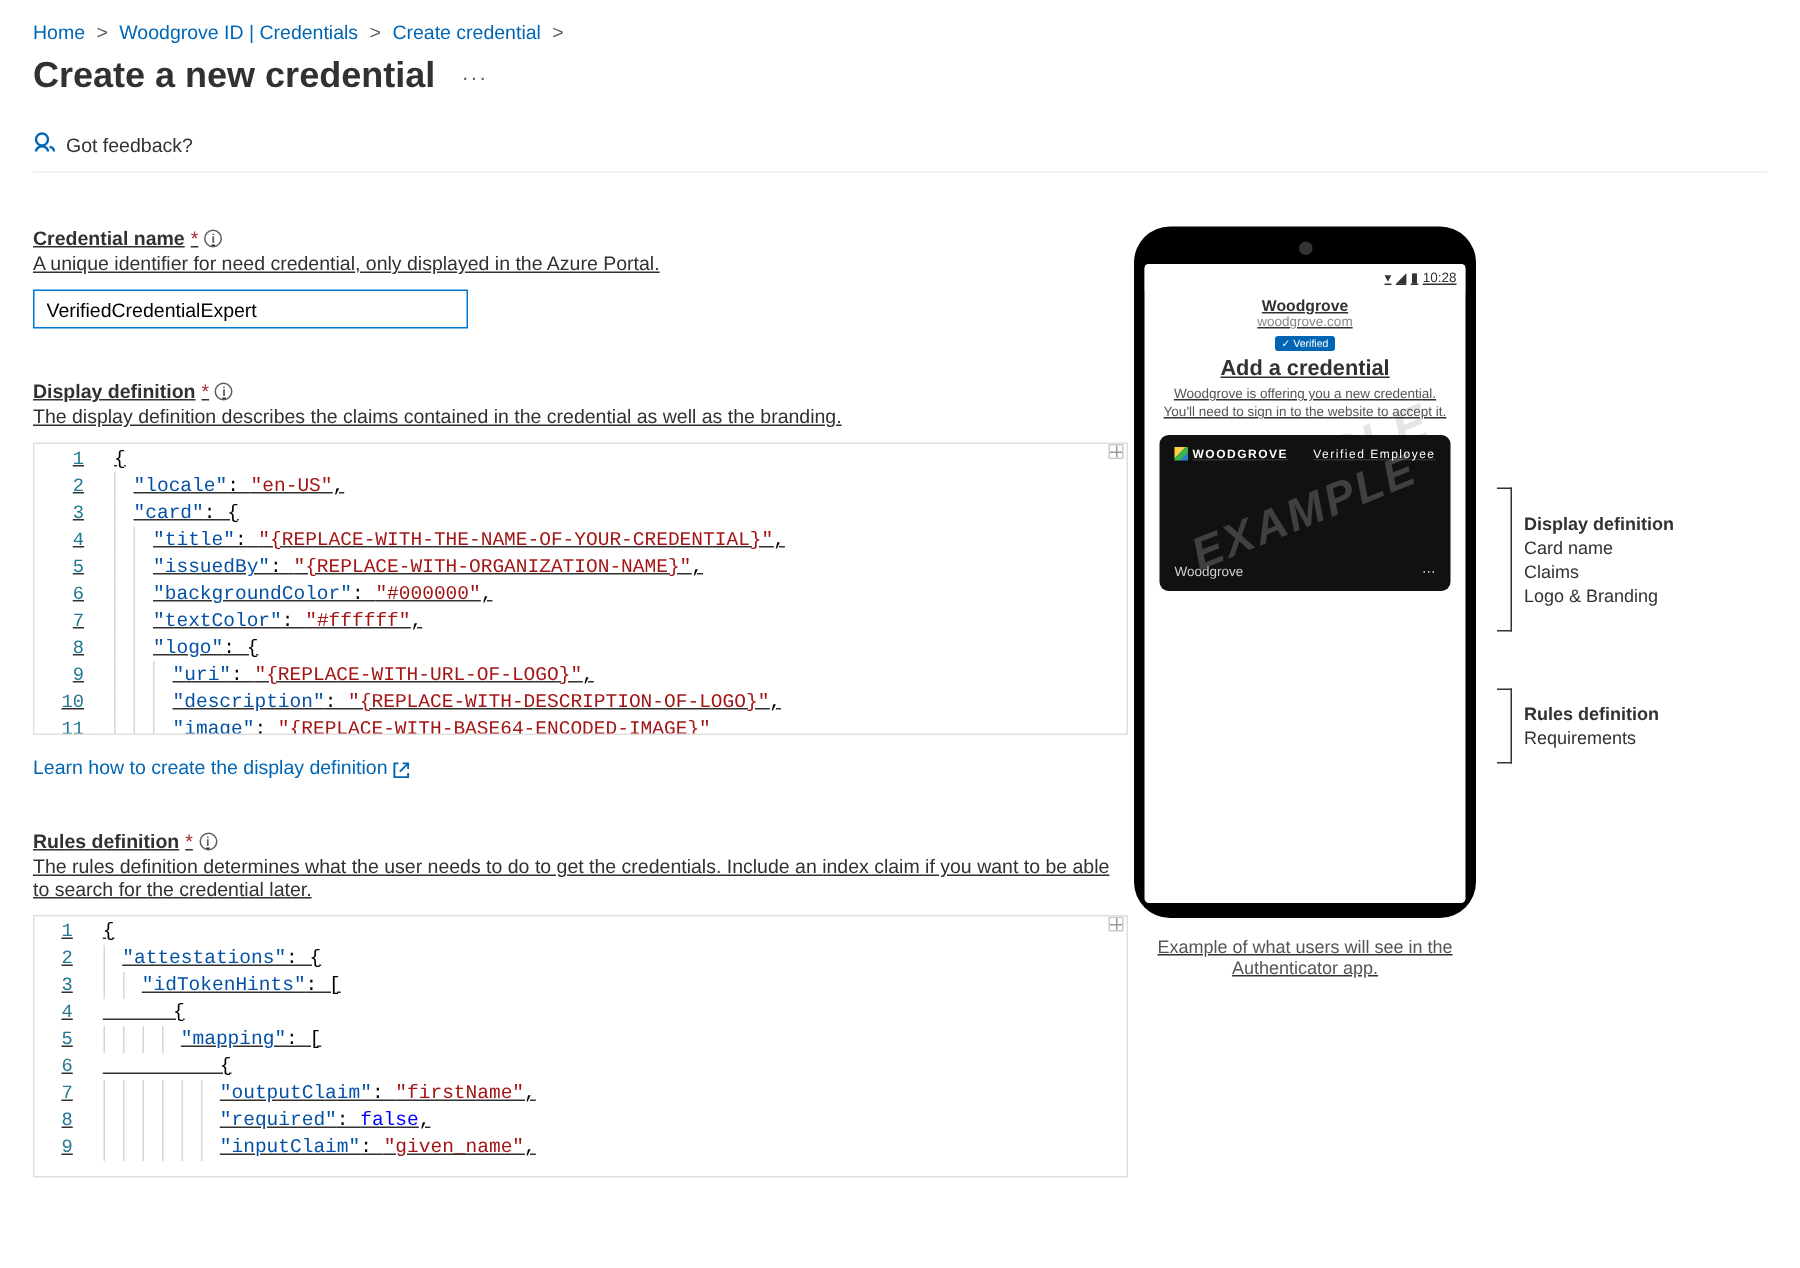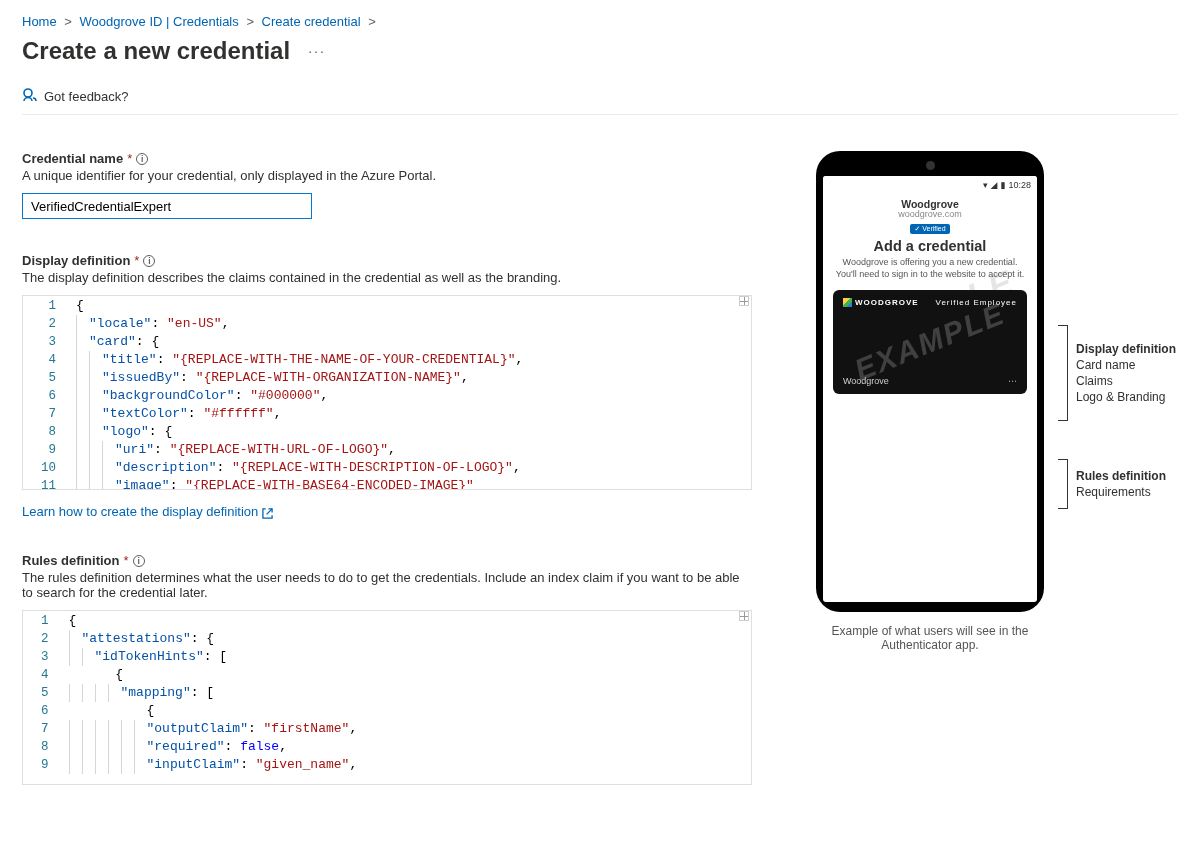--- a/index.html
+++ b/index.html
@@ -26,21 +26,21 @@
   
   .cmd-bar {
     display: flex; align-items: center; gap: 8px;
     margin-top: 22px; padding-bottom: 8px;
     border-bottom: 1px solid #edebe9;
   }
   .cmd-item { display: flex; align-items: center; gap: 6px; color: #323130; cursor: pointer; }
   .cmd-item svg { width: 16px; height: 16px; stroke: #0065b3; fill: none; stroke-width: 1.6; }
 
   
-  .page-body { display: flex; gap: 60px; margin-top: 36px; }
+  .page-body { display: flex; margin-top: 36px; text-decoration: underline; }
   .form-col { width: 730px; flex: 0 0 730px; }
   .preview-col { flex: 1; position: relative; }
 
   
   .field { margin-bottom: 34px; }
   .field-label { font-size: 13px; font-weight: 600; margin-bottom: 2px; display: flex; align-items: center; gap: 4px; }
   .req { color: #a4262c; font-weight: 400; }
   .info-icon {
     width: 12px; height: 12px; border: 1px solid #605e5c; border-radius: 50%;
     display: inline-flex; align-items: center; justify-content: center;
@@ -244,21 +244,21 @@
 <div class="page-body">
 
   <div class="form-col">
 
     <div class="field">
       <div class="field-label">
         <span>Credential name</span>
         <span class="req">*</span>
         <span class="info-icon">i</span>
       </div>
-      <div class="field-desc">A unique identifier for your credential, only displayed in the Azure Portal.</div>
+      <div class="field-desc">A unique identifier for need credential, only displayed in the Azure Portal.</div>
       <input type="text" class="textbox" value="VerifiedCredentialExpert" style="">
     </div>
 
     <div class="field">
       <div class="field-label">
         <span>Display definition</span>
         <span class="req">*</span>
         <span class="info-icon">i</span>
       </div>
       <div class="field-desc">The display definition describes the claims contained in the credential as well as the branding.</div>

